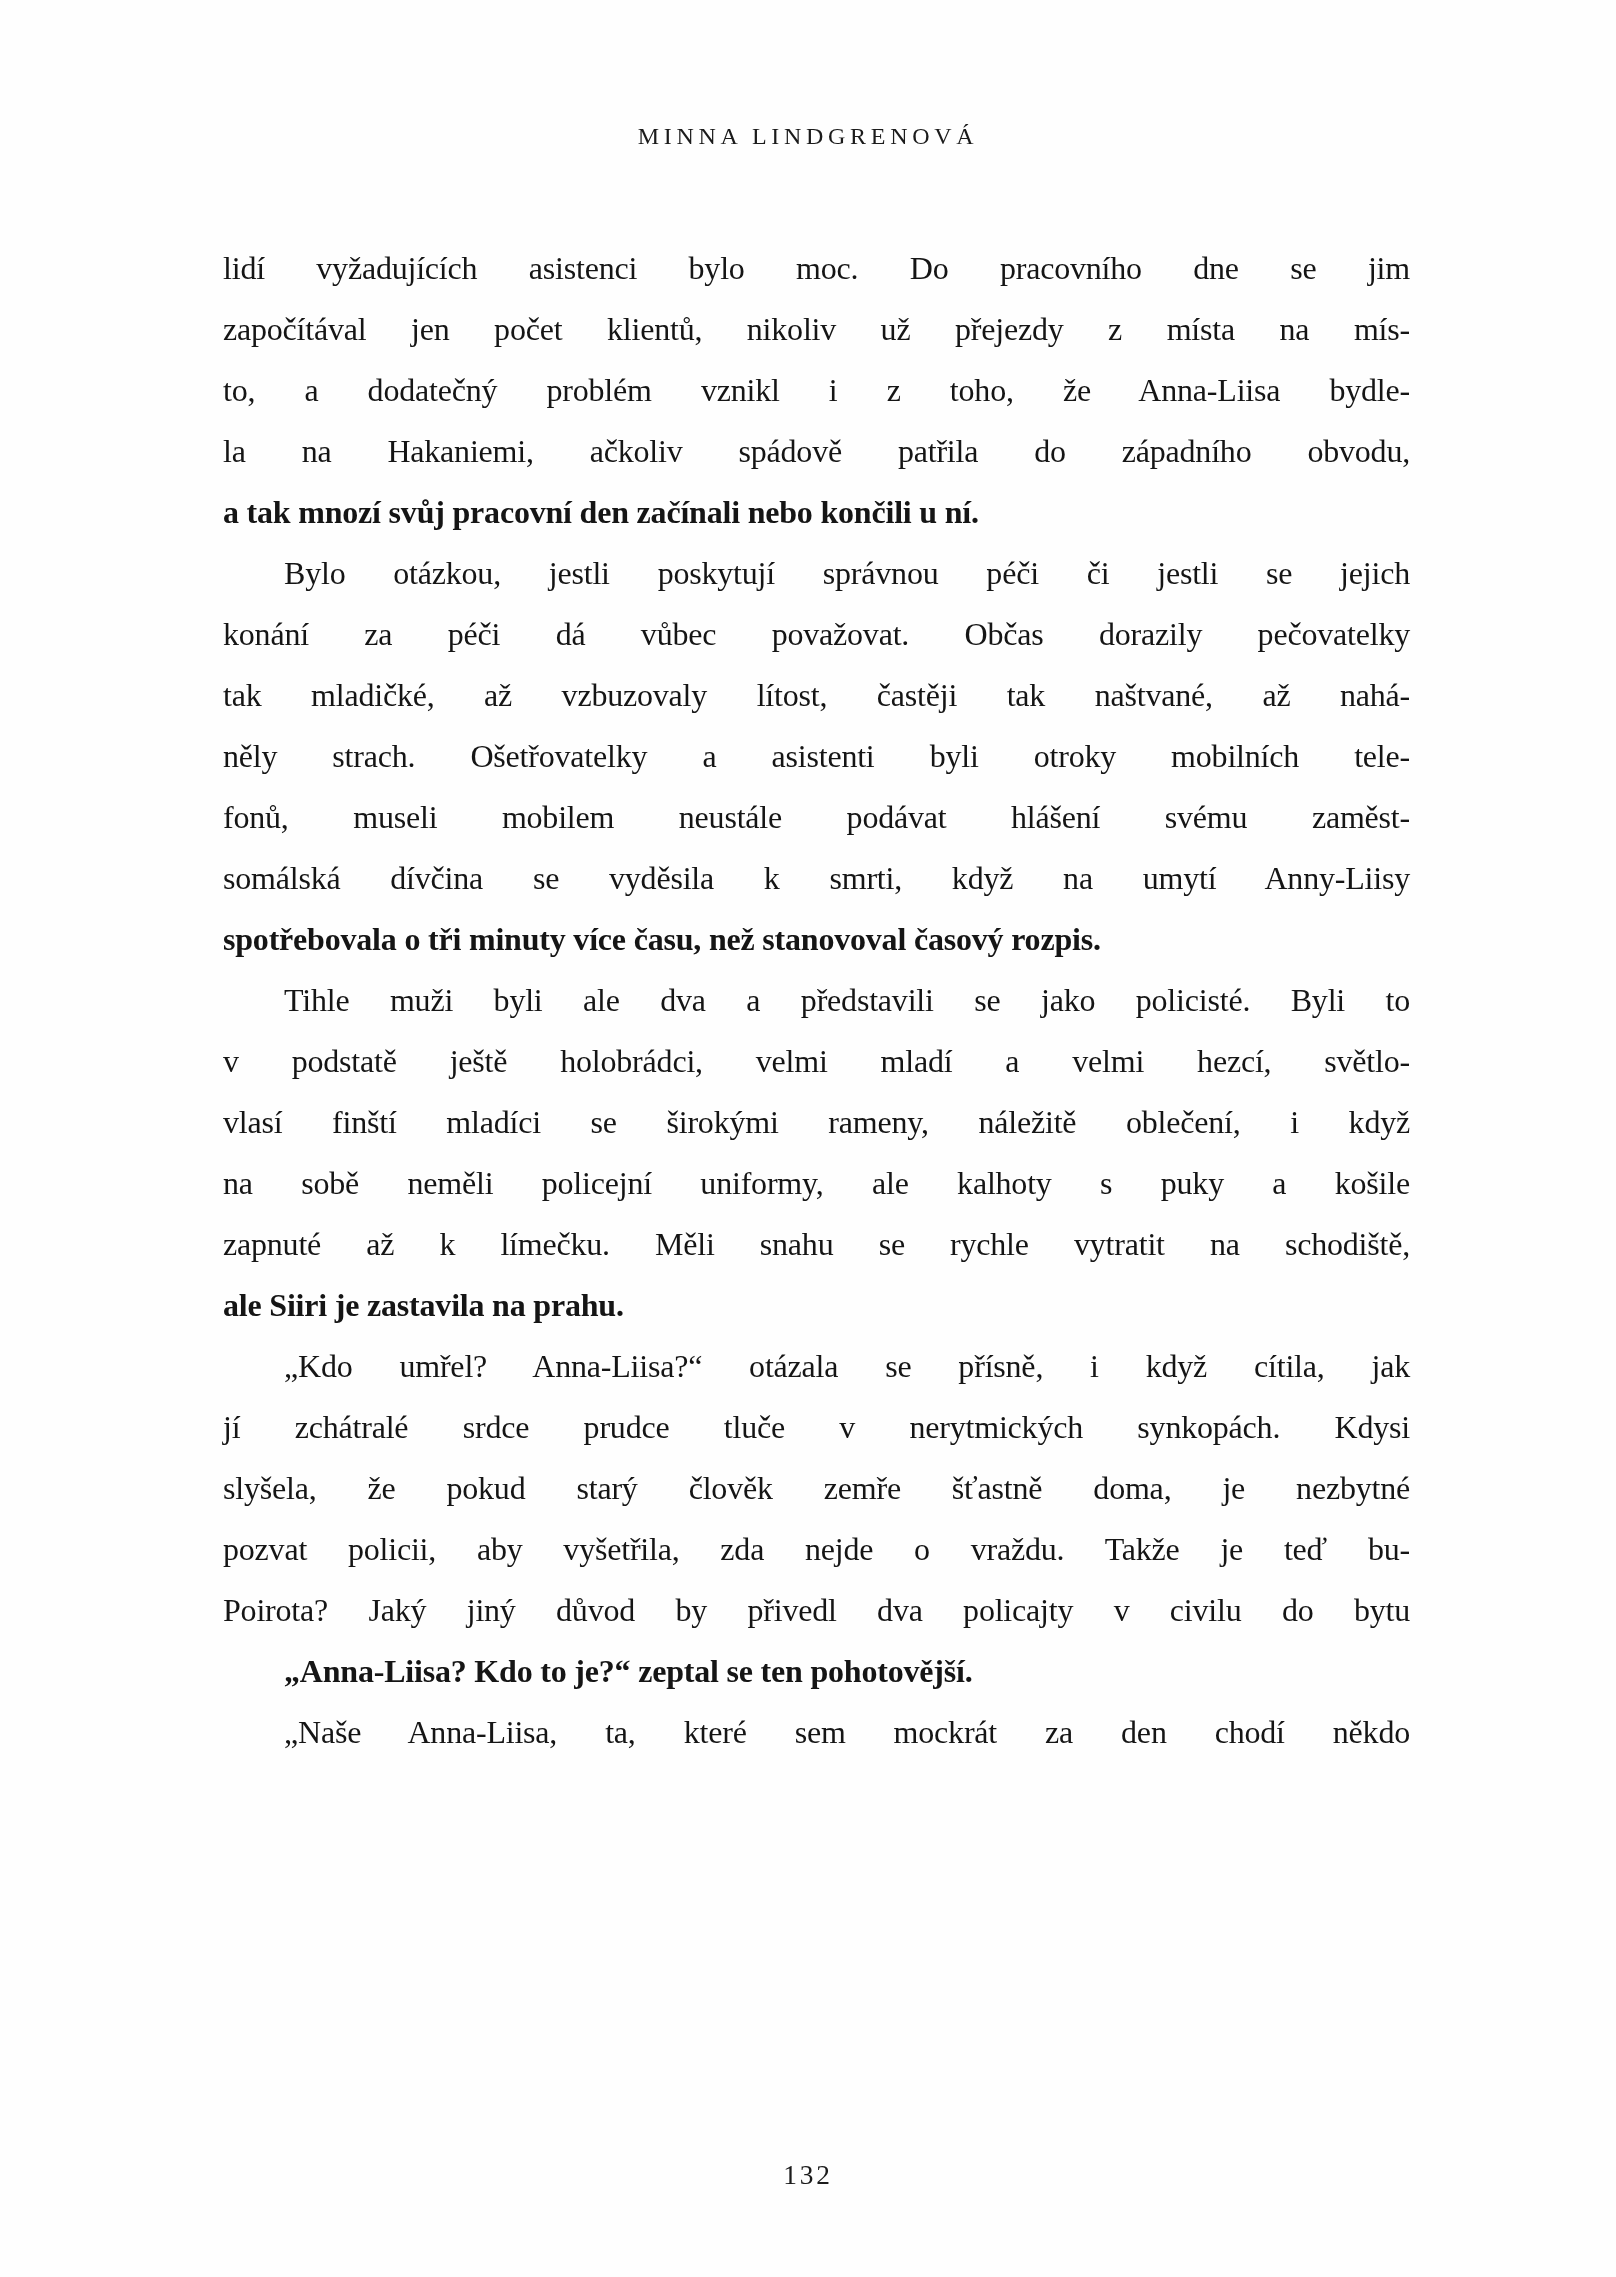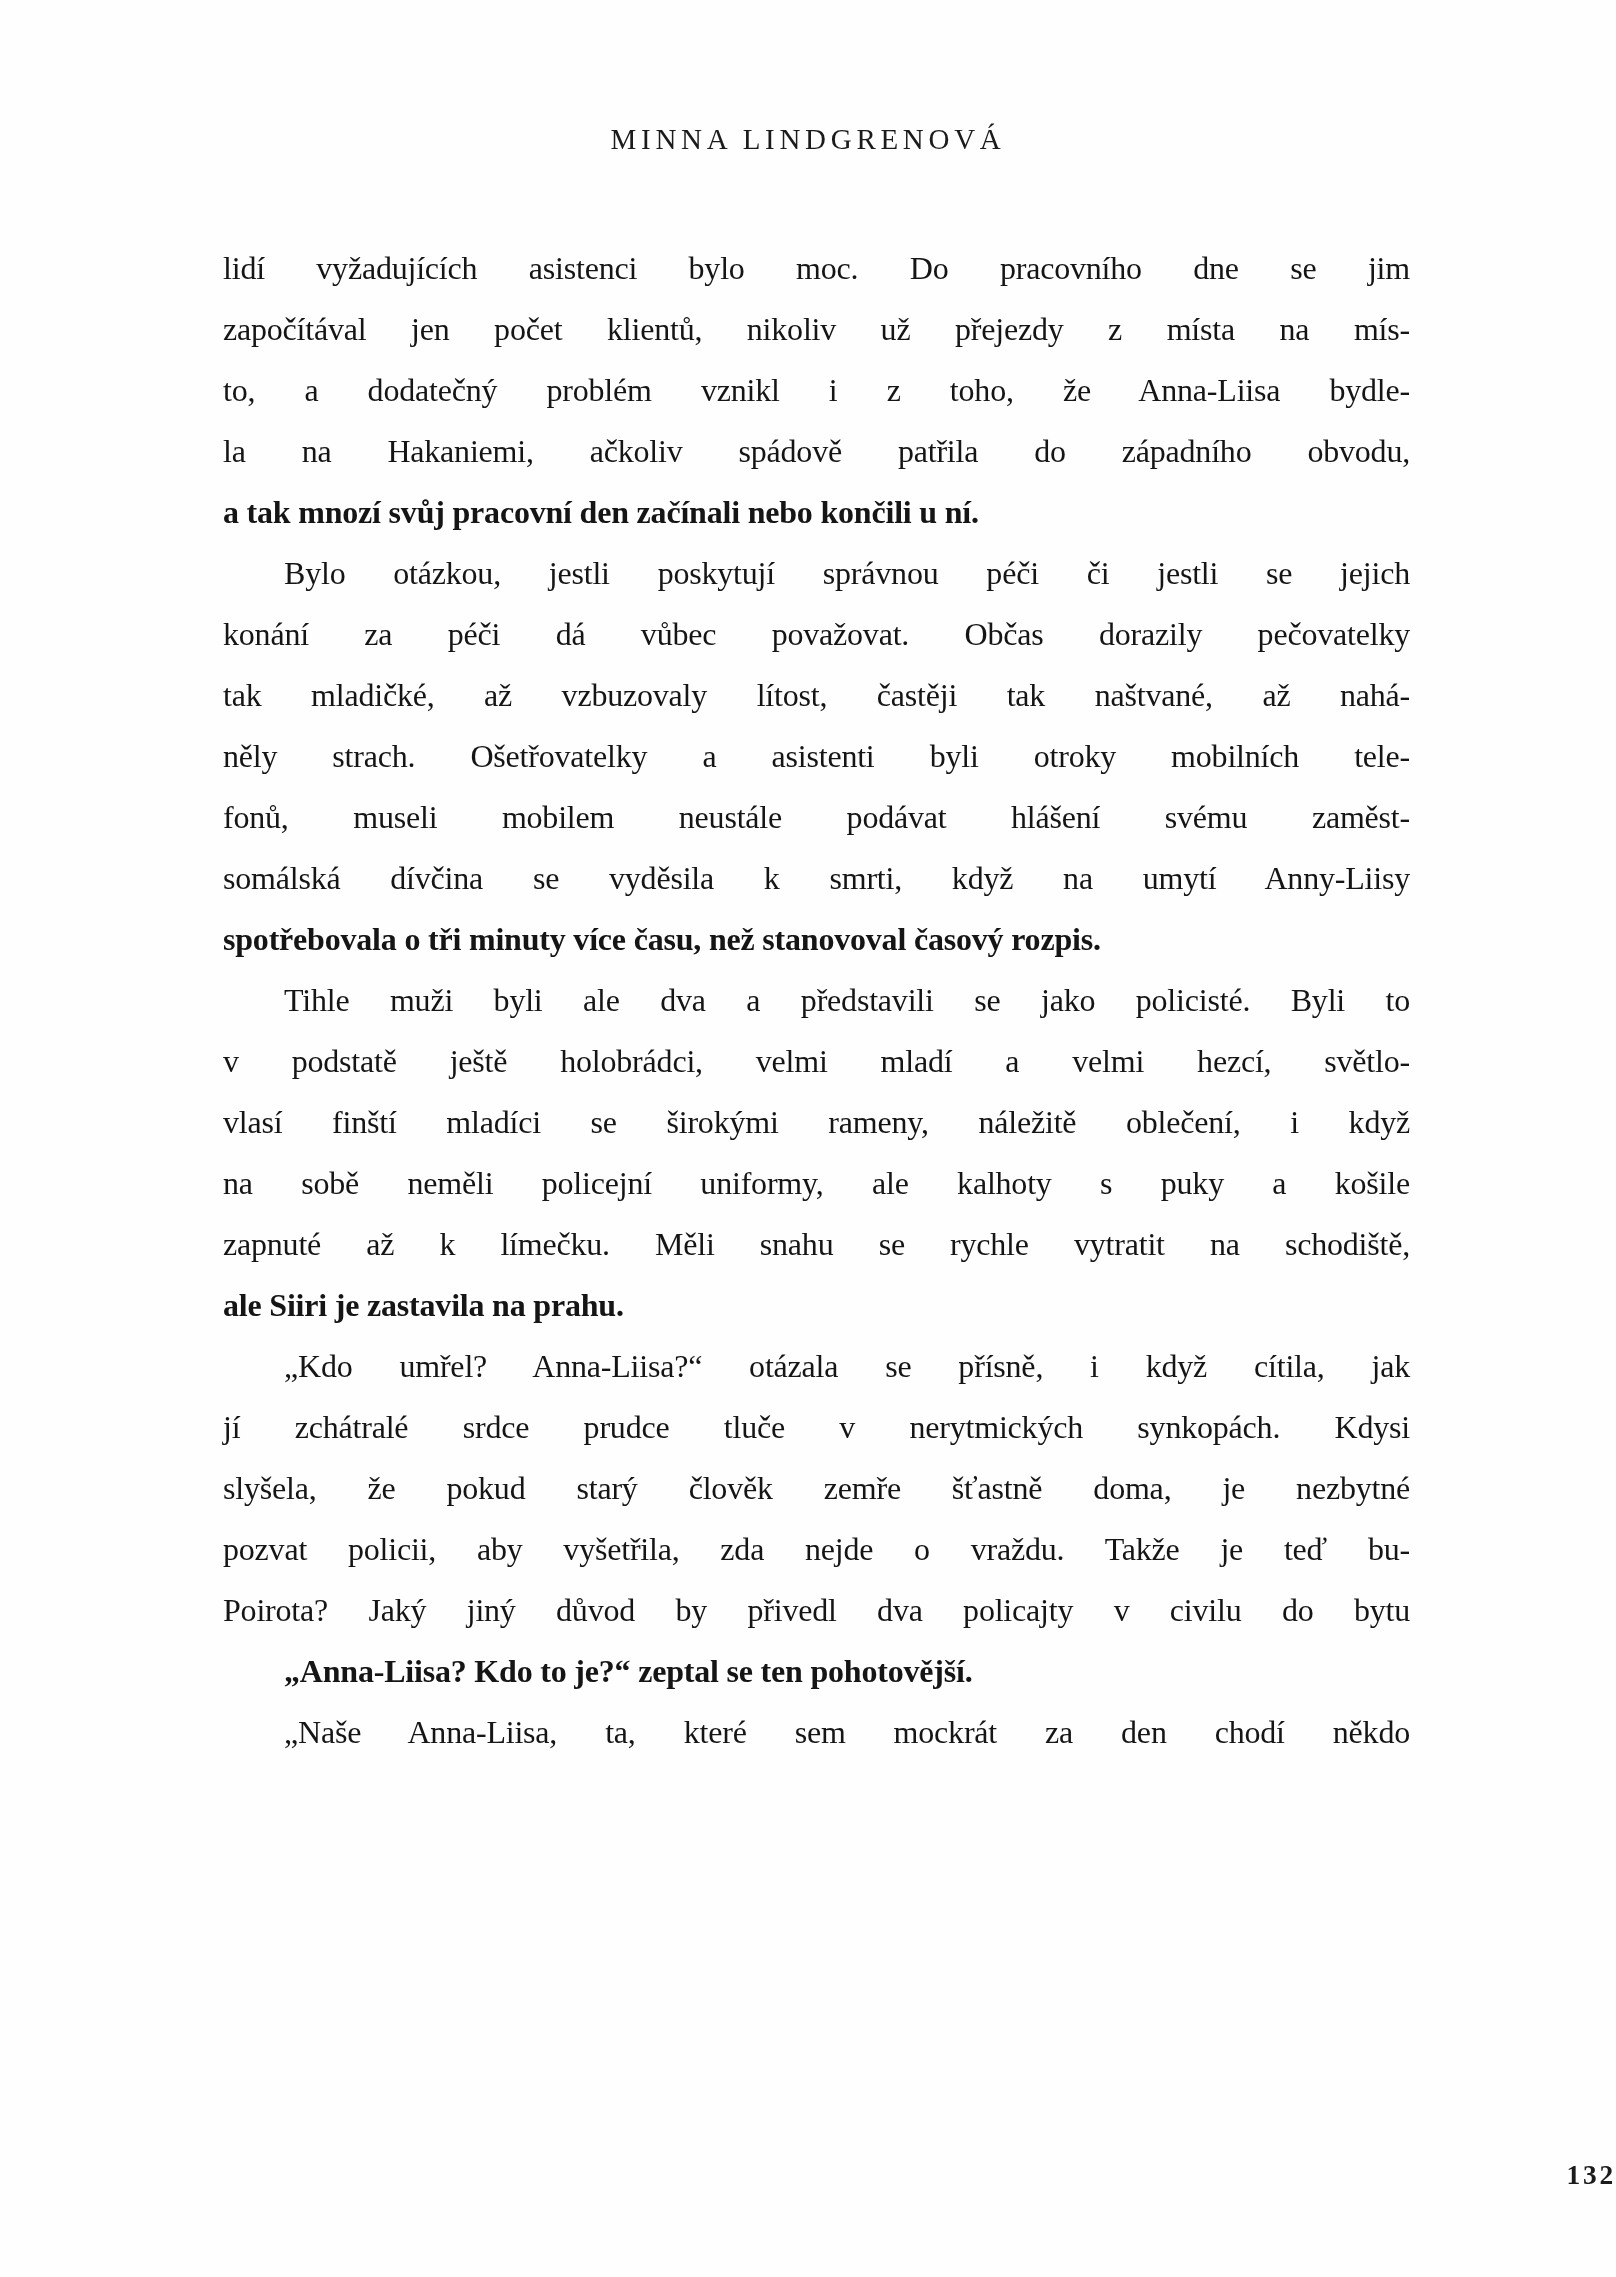--- a/index.html
+++ b/index.html
@@ -15,21 +15,21 @@
     color: #161616;
     font-family: "Liberation Serif", serif;
     overflow: hidden;
   }
   .running-header {
     position: absolute;
     top: 123px;
     left: 0;
     width: 100%;
     text-align: center;
-    font-size: 29px;
+    font-size: 24px;
     letter-spacing: 4.7px;
     color: #1b1b1b;
   }
   .body-text {
     position: absolute;
     top: 238px;
     left: 223px;
     width: 1187px;
     font-size: 32px;
     line-height: 61px;
@@ -48,25 +48,24 @@
     font-weight: bold;
   }
   .line.indent {
     text-indent: 61px;
   }
   .page-number {
     position: absolute;
     top: 2160px;
     left: 0;
     width: 100%;
-    text-align: right;
+    text-align: center;
     font-size: 27.4px;
     letter-spacing: 2.8px;
     color: #1b1b1b;
-    font-weight: bold;
   }
 </style>
 </head>
 <body>
 
 <div class="page">
   <div class="running-header">MINNA LINDGRENOVÁ</div>
 
   <div class="body-text" id="body-text">
       <div class="line">lidí vyžadujících asistenci bylo moc. Do pracovního dne se jim</div>

